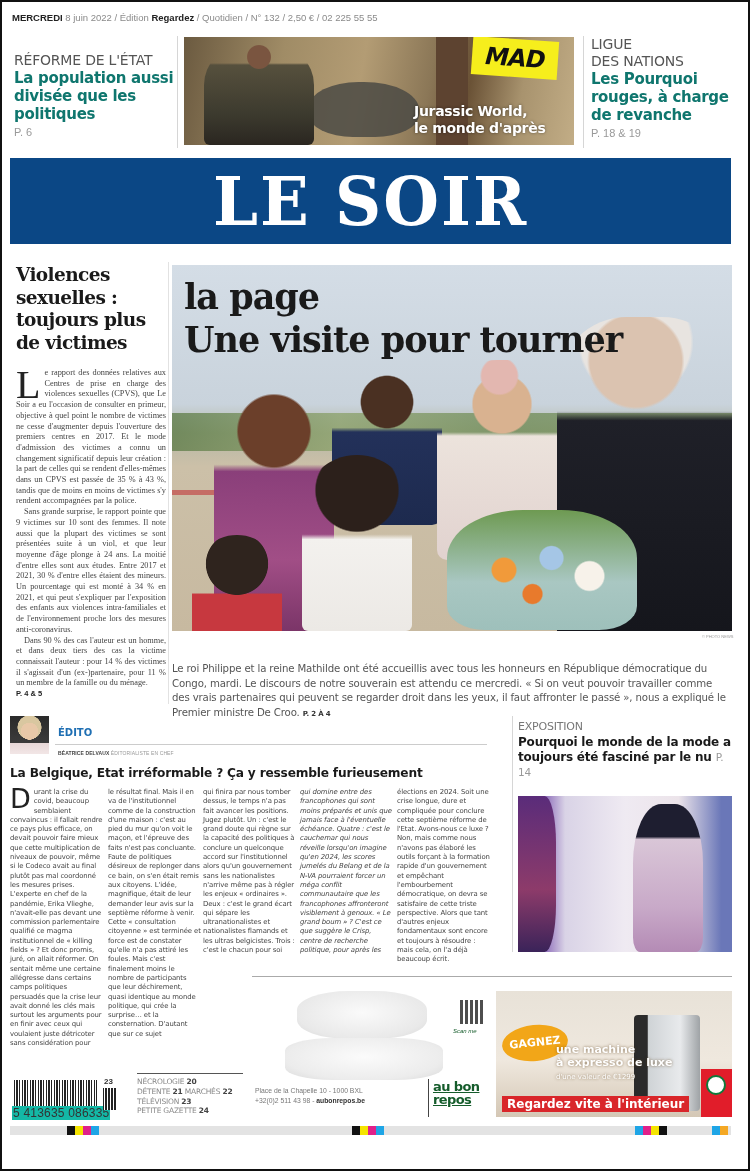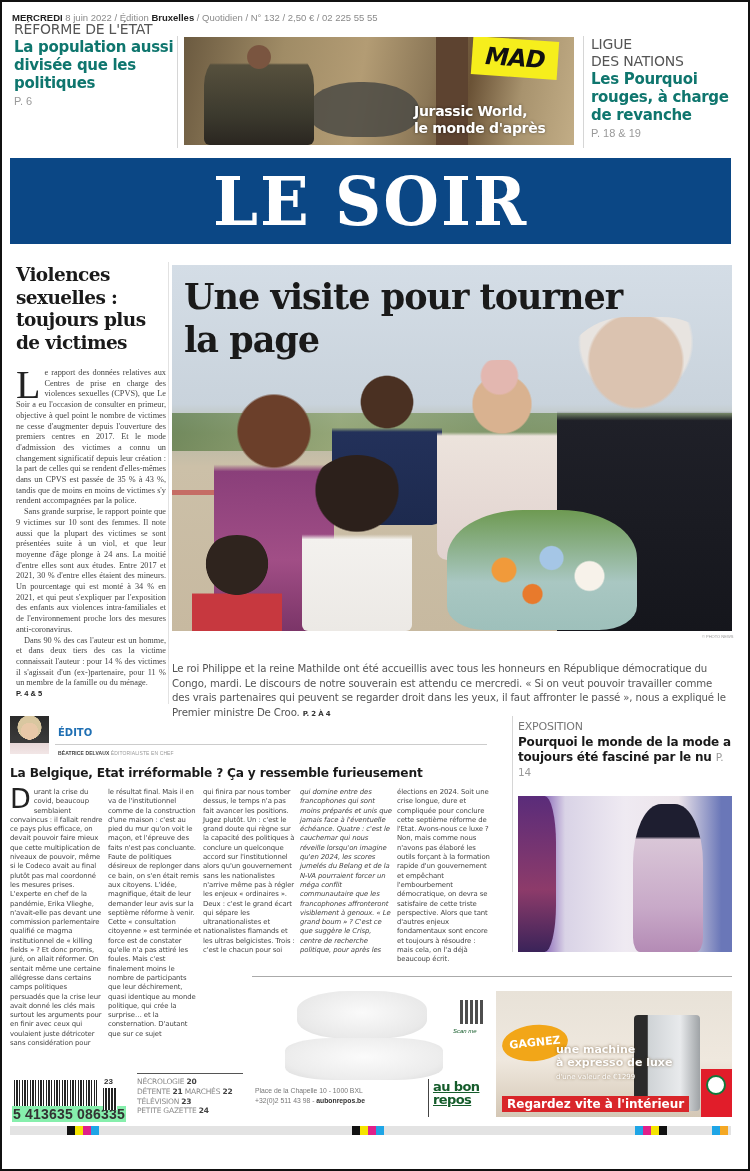--- a/index.html
+++ b/index.html
@@ -105,44 +105,44 @@
   .ad2-text { left: 60px; top: 52px; font-family: "DejaVu Sans", sans-serif; font-weight: bold; color: #fff; font-size: 11px; line-height: 13px; text-shadow: 0 0 3px rgba(90,60,20,.7); }
   .ad2-text small { font-size: 7px; font-weight: normal; }
   .ad2-machine { left: 138px; top: 24px; width: 66px; height: 96px; border-radius: 4px; background: linear-gradient(90deg, #2b2b2b 0 20%, #cfd3d6 22%, #e8eaec 70%, #9fa3a6 100%); }
   .ad2-cta { left: 6px; top: 105px; padding: 1px 5px; background: #d9262a; color: #fff; font-family: "DejaVu Sans", sans-serif; font-size: 12px; font-weight: bold; }
   .ad2-spar { left: 205px; top: 78px; width: 31px; height: 48px; background: #e11d2a; }
   .ad2-spar i { position: absolute; left: 5px; top: 6px; width: 20px; height: 20px; border-radius: 50%; background: #fff; border: 2px solid #0f7a3b; }
 
   
   .barcode { left: 14px; top: 1080px; width: 83px; height: 33px; background:
       repeating-linear-gradient(90deg, #222 0 1px, #fff 1px 2px, #222 2px 4px, #fff 4px 5px, #222 5px 6px, #fff 6px 8px); }
-  .barcode-num { left: 12px; top: 1106px; font-size: 14px; color: #333; background: #86efac; padding: 0 1px; letter-spacing: .2px; font-weight: bold; }
+  .barcode-num { left: 12px; top: 1106px; font-size: 12px; color: #333; background: #14b8a6; padding: 0 1px; letter-spacing: .2px; }
   .barcode2 { left: 103px; top: 1088px; width: 14px; height: 22px; background: repeating-linear-gradient(90deg, #222 0 1px, #fff 1px 2px, #222 2px 3px); }
   .barcode2-num { left: 104px; top: 1077px; font-size: 8px; color: #333; font-weight: bold; }
   .index-rule { left: 137px; top: 1073px; width: 106px; height: 1px; background: #555; }
   .index { left: 137px; top: 1077px; font-family: "DejaVu Sans", sans-serif; font-size: 7.5px; line-height: 9.8px; color: #888; white-space: nowrap; letter-spacing: -0.2px; }
   .index b { color: #444; }
 
   
   .colorbar { left: 10px; top: 1126px; width: 721px; height: 9px; background: #e3e3e3; }
   .swatch { position: absolute; top: 0; width: 8px; height: 9px; }
 </style>
 </head>
 <body>
 
 <div class="frame"></div>
 
 <div class="abs dateline">
   <span class="day">MERCREDI</span>
   <span>8 juin 2022 / Édition</span>
-  <span class="city">Bruxelles</span>
+  <span class="city">Regardez</span>
   <span>/ Quotidien / N° 132 / 2,50 € / 02 225 55 55</span>
 </div>
 
-<div class="abs" style="left:14px;top:21px;width:160px;">
+<div class="abs" style="left:14px;top:52px;width:160px;">
   <div class="kicker">RÉFORME DE L'ÉTAT</div>
   <div class="tease-title">La population aussi divisée que les politiques</div>
   <div class="page-ref">P. 6</div>
 </div>
 <div class="abs vline" style="left:177px;top:36px;height:112px;"></div>
 
 <div class="abs mad-box">
   <div class="abs mad-tree"></div>
   <div class="abs mad-dino"></div>
   <div class="abs mad-rider"></div>
@@ -178,22 +178,22 @@
   <div class="abs trees"></div>
   <div class="abs redline"></div>
   <div class="abs p-president"></div>
   <div class="abs p-woman"></div>
   <div class="abs p-queen"></div>
   <div class="abs p-king"></div>
   <div class="abs p-girl1"></div>
   <div class="abs p-girl2"></div>
   <div class="abs p-bouquet"></div>
   <div class="abs hero-title">
+    <div>la page</div>
     <div>Une visite pour tourner</div>
-    <div>la page</div>
   </div>
 </div>
 <div class="abs photo-credit">© PHOTO NEWS</div>
 <div class="abs hero-caption">
   <span>Le roi Philippe et la reine Mathilde ont été accueillis avec tous les honneurs en République démocratique du Congo, mardi. Le discours de notre souverain est attendu ce mercredi. « Si on veut pouvoir travailler comme des vrais partenaires qui peuvent se regarder droit dans les yeux, il faut affronter le passé », nous a expliqué le Premier ministre De Croo.</span>
   <span class="ref">P. 2 À 4</span>
 </div>
 
 <div class="abs edito-photo"></div>
 <div class="abs edito-label">ÉDITO</div>

